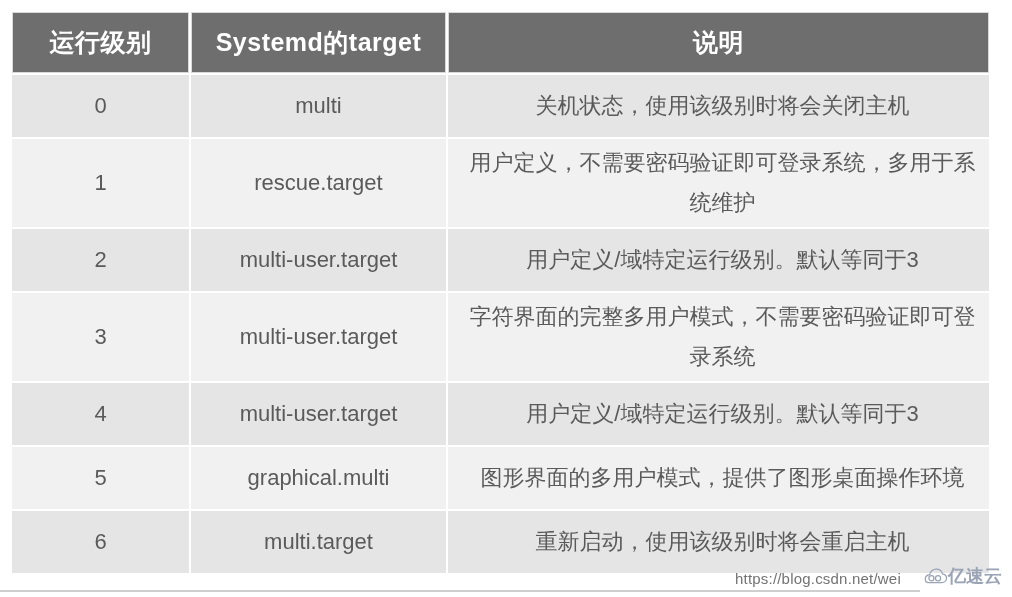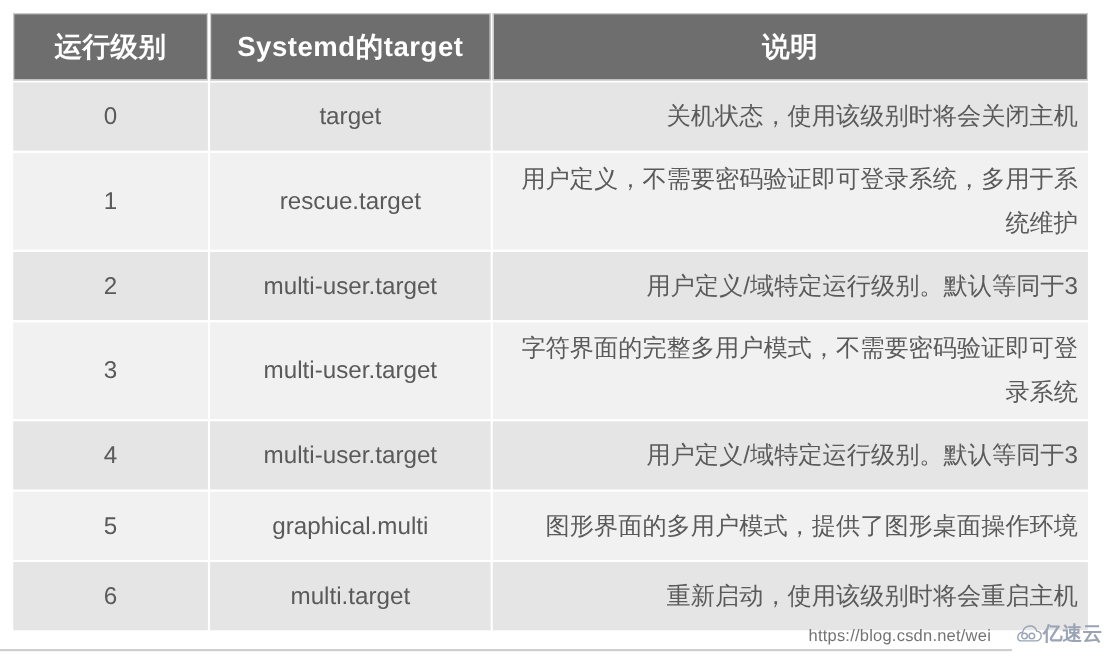--- a/index.html
+++ b/index.html
@@ -67,21 +67,21 @@
 
   td.cell-level {
     text-align: center;
     font-size: 22px;
   }
   td.cell-target {
     text-align: center;
     font-size: 22px;
   }
   td.cell-desc {
-    text-align: right;
+    text-align: center;
     padding-left: 17px;
     padding-right: 9px;
     line-height: 40px;
   }
 
   tr.h-single td { height: 62px; }
   tr.h-double  td { height: 88px; }
 
   
   #csdn-watermark {
@@ -141,21 +141,21 @@
       <tr>
         <th>运行级别</th>
         <th>Systemd的target</th>
         <th>说明</th>
       </tr>
     </thead>
     <tbody>
 
       <tr class="row-shade h-single">
         <td class="cell-level">0</td>
-        <td class="cell-target">target</td>
+        <td class="cell-target">multi</td>
         <td class="cell-desc">关机状态，使用该级别时将会关闭主机</td>
       </tr>
 
       <tr class="row-light h-double">
         <td class="cell-level">1</td>
         <td class="cell-target">rescue.target</td>
         <td class="cell-desc">用户定义，不需要密码验证即可登录系统，多用于系统维护</td>
       </tr>
 
       <tr class="row-shade h-single">

